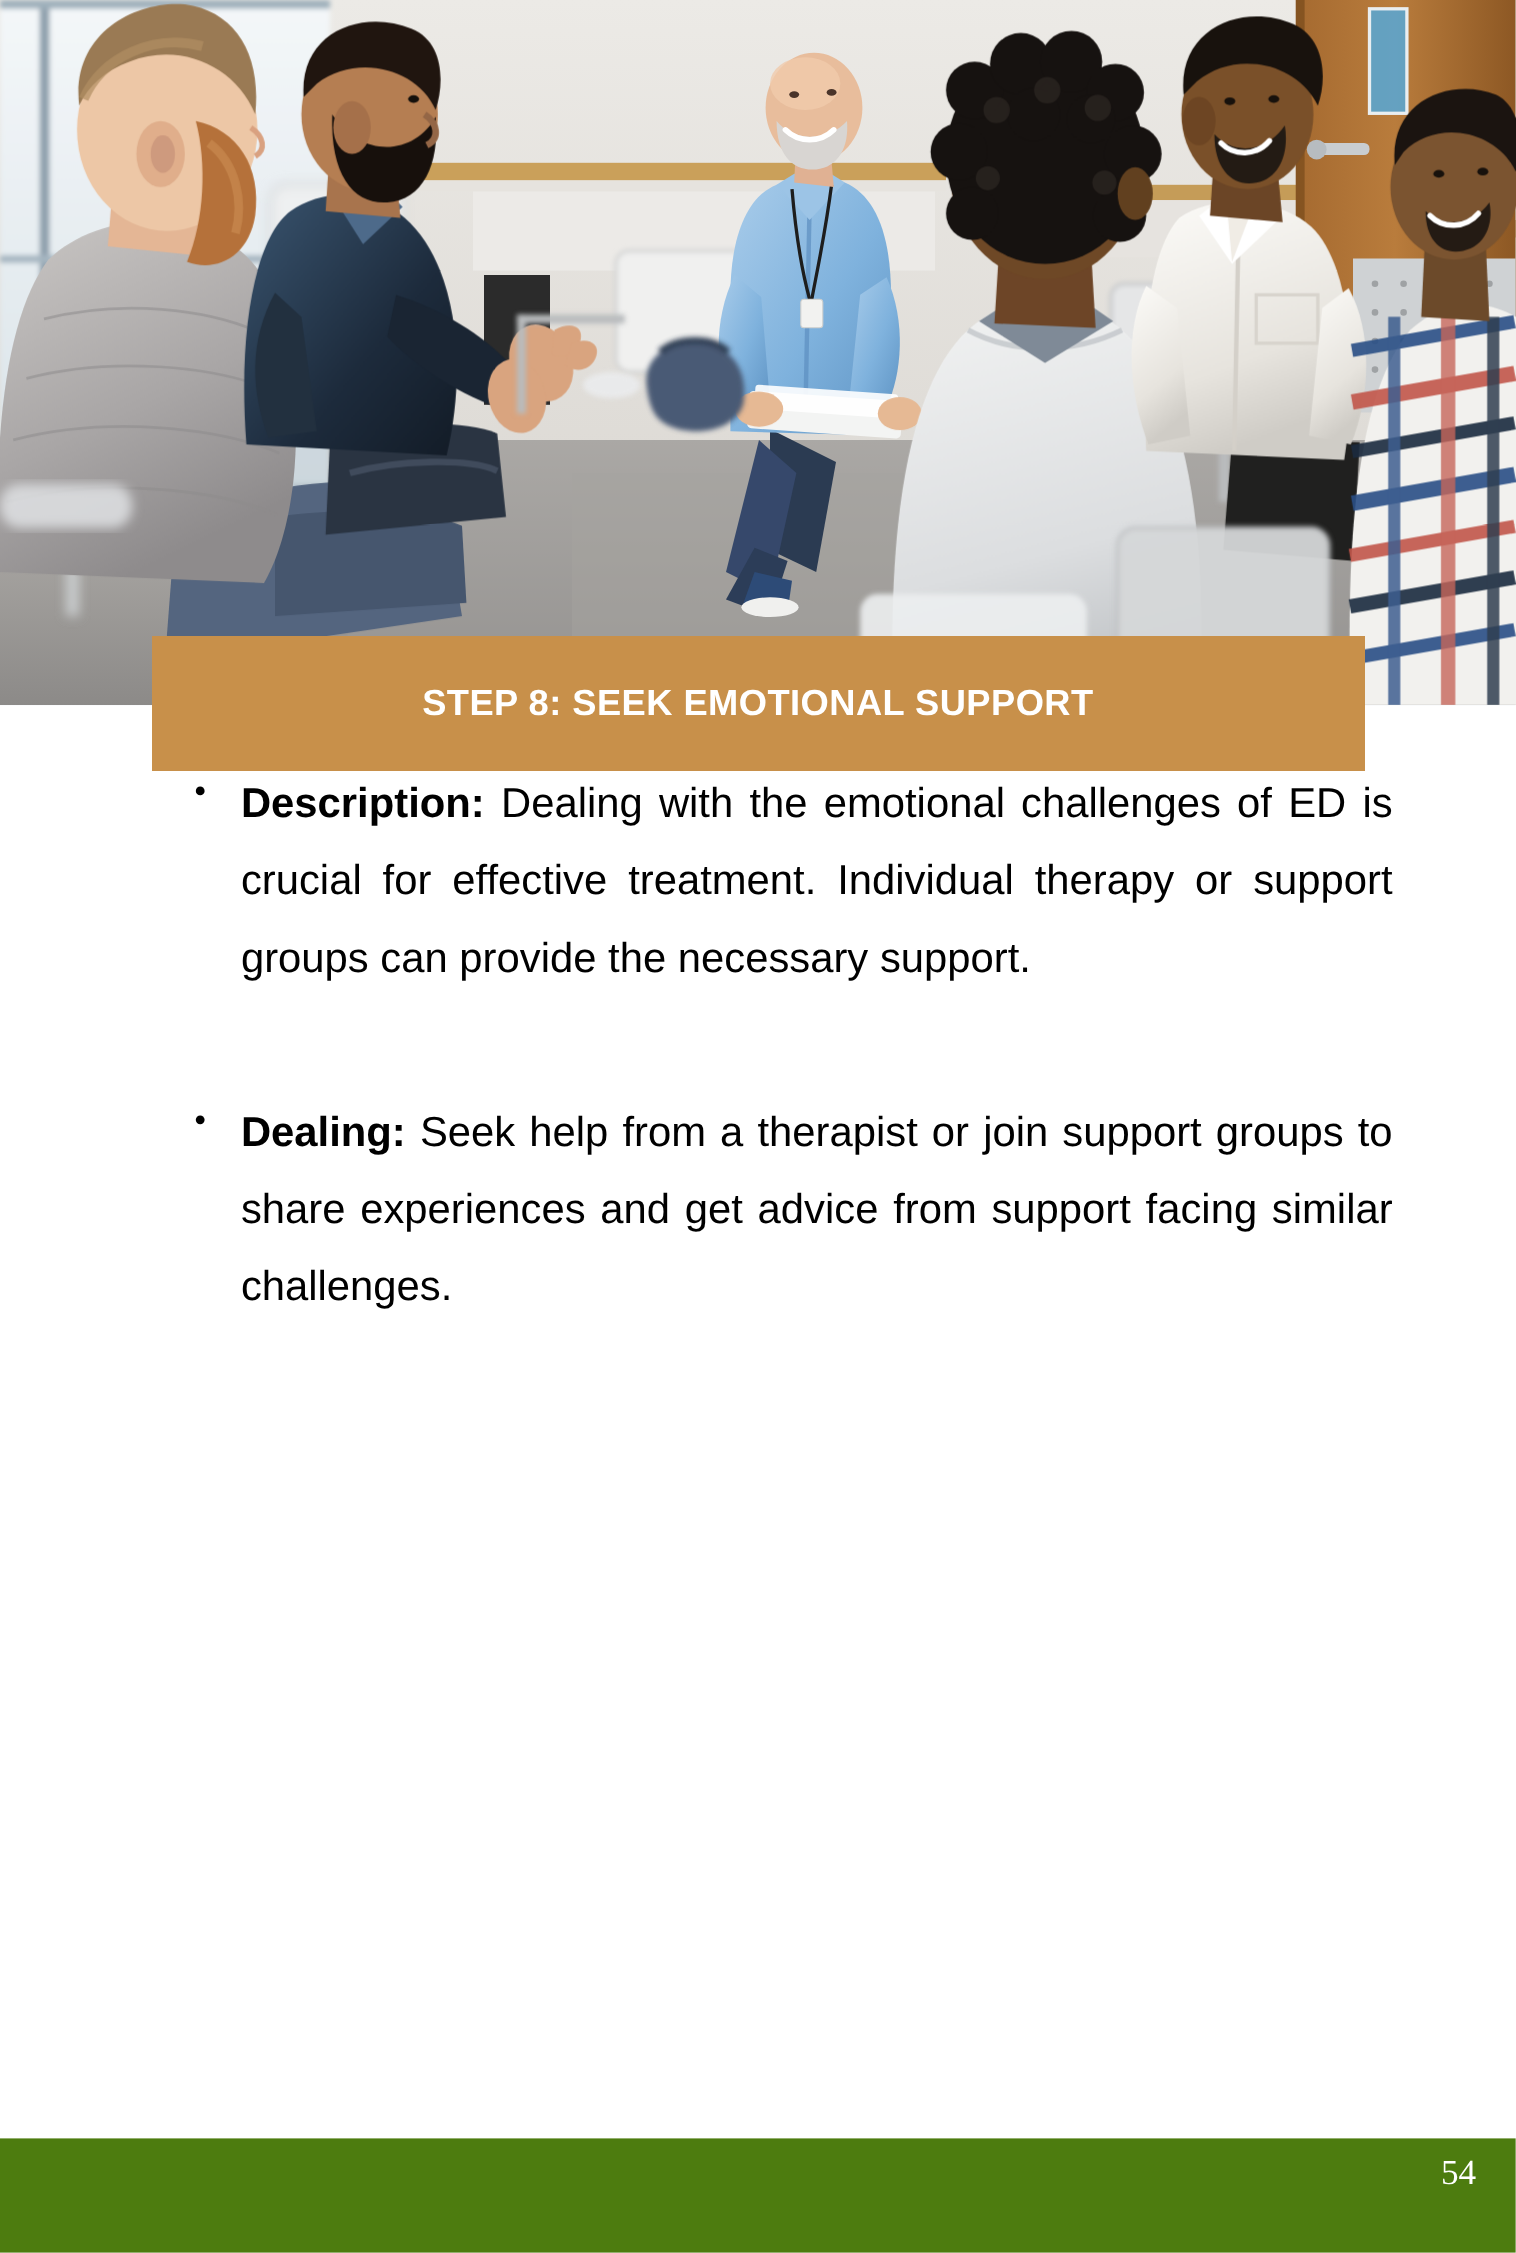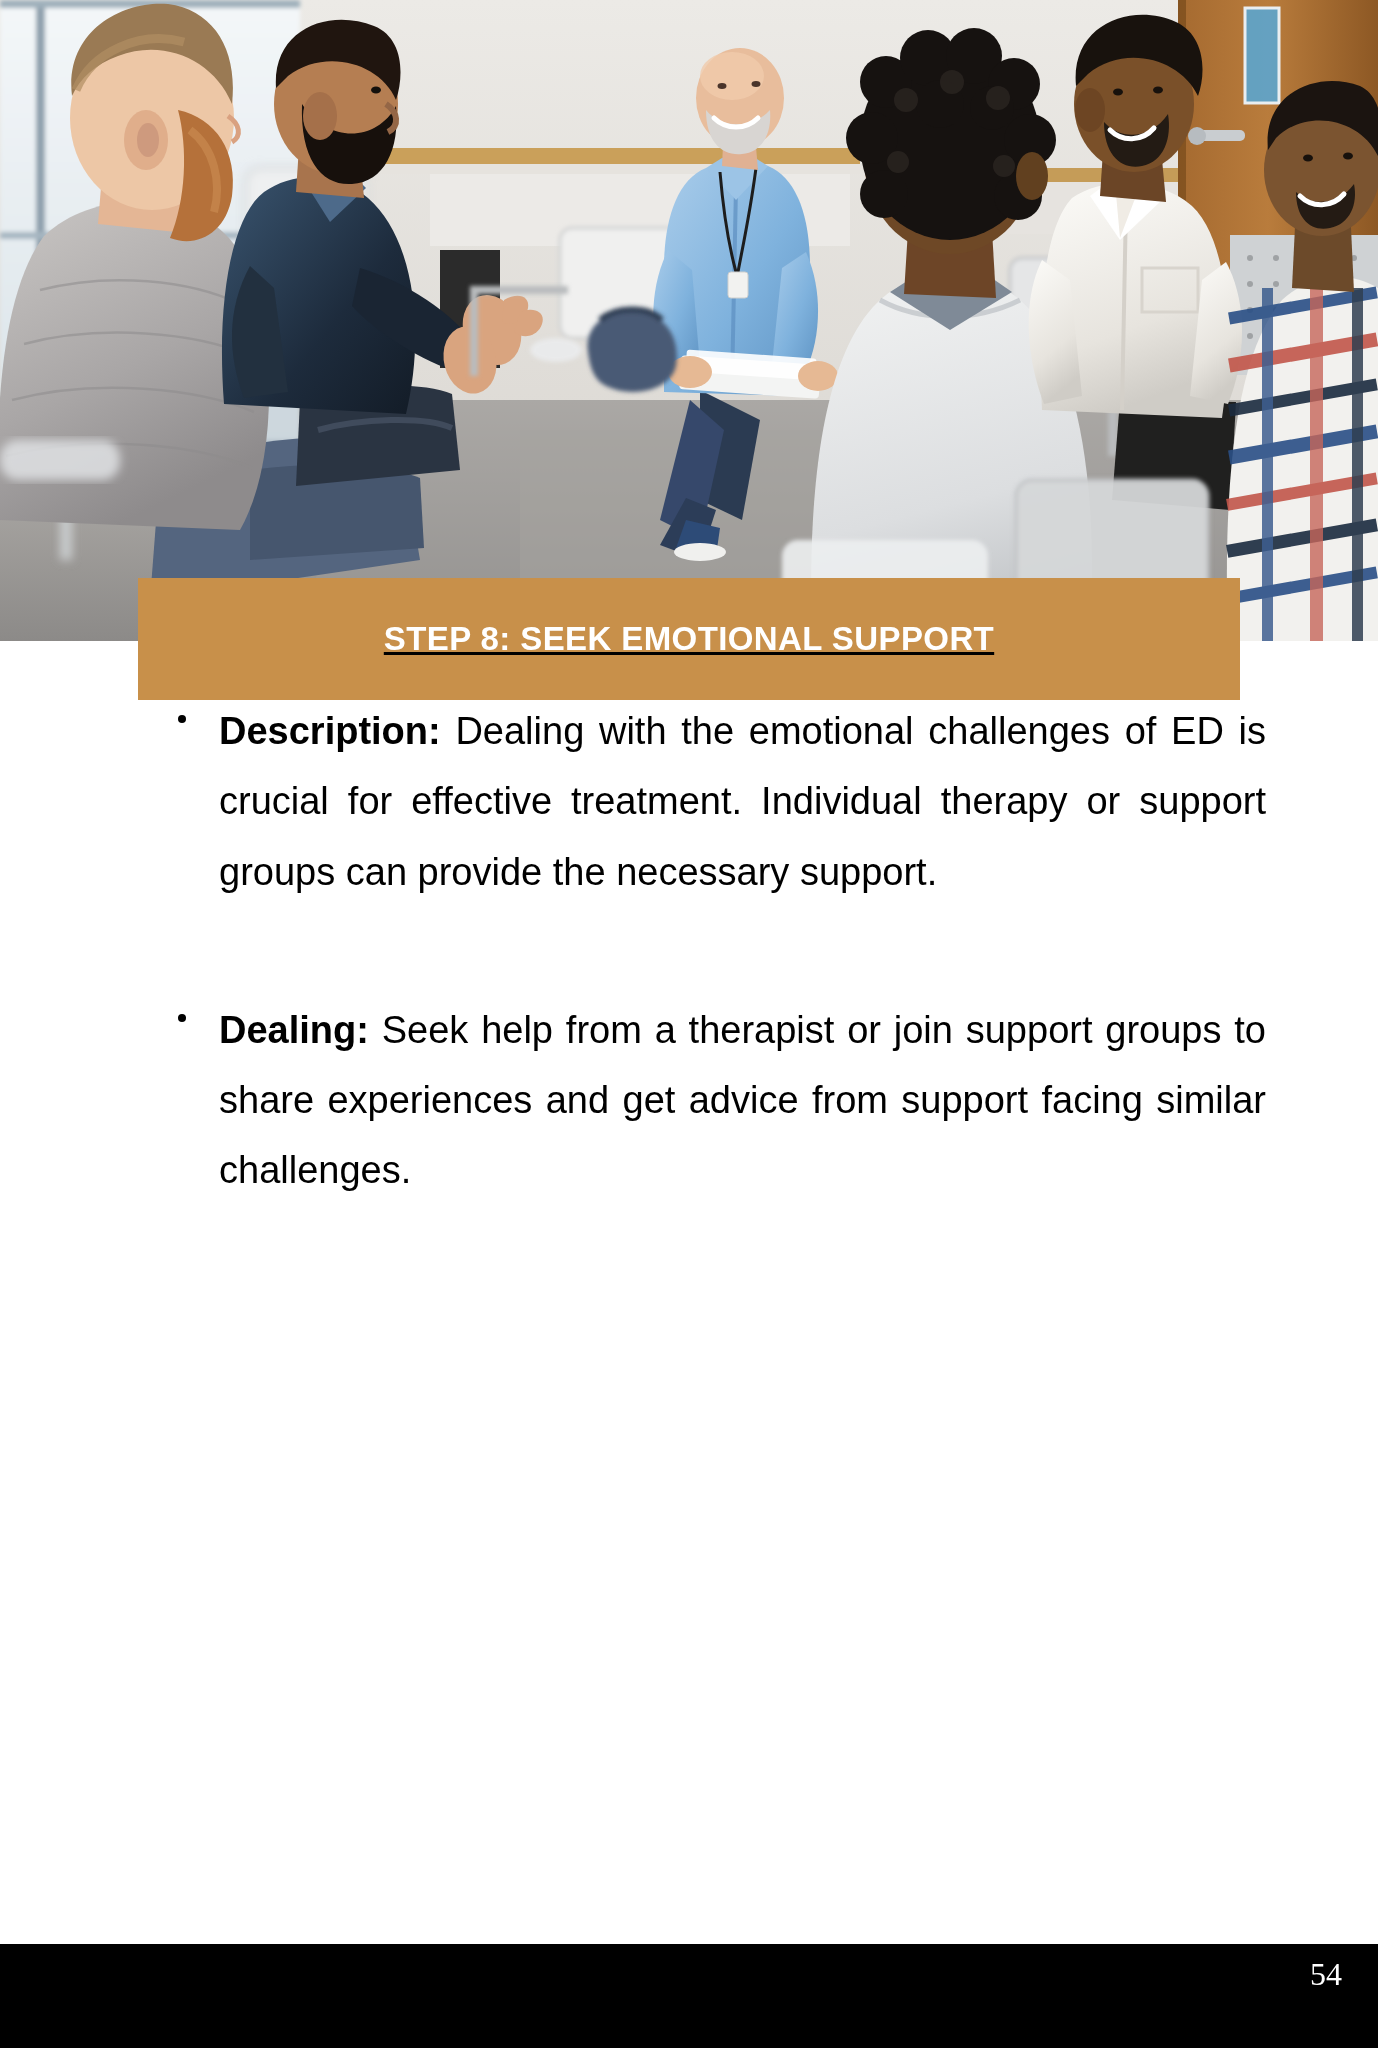--- a/index.html
+++ b/index.html
@@ -17,21 +17,20 @@
     overflow:hidden; background:#c9d4dc;
   }
   .photo-svg{ display:block; width:1378px; height:641px; }
 
   
   .title-banner{
     position:absolute; left:138px; top:578px; width:1102px; height:122px;
     background:#c8904a;
     display:flex; align-items:center; justify-content:center;
     z-index:5;
-    text-decoration:underline;
   }
   .title-banner .title-text{
     color:#ffffff;
     font-size:33px;
     font-weight:bold;
     letter-spacing:0.4px;
     text-align:center;
     line-height:1.1;
     white-space:nowrap;
   }
@@ -69,21 +68,21 @@
     color:#000000;
   }
   .bullet-text .lead{ font-weight:bold; }
   .gap-between{ height:88px; }
 
   .item-1{ margin-top:-4px; }
 
   
   .footer-bar{
     position:absolute; left:0; top:1944px; width:1378px; height:104px;
-    background:#000000;
+    background:#4d7c0f;
     padding-left:28px;
   }
   .footer-bar .page-number{
     position:absolute;
     right:36px; top:14px;
     color:#ffffff;
     font-family:"Liberation Serif", serif;
     font-size:32px;
     line-height:1;
   }

